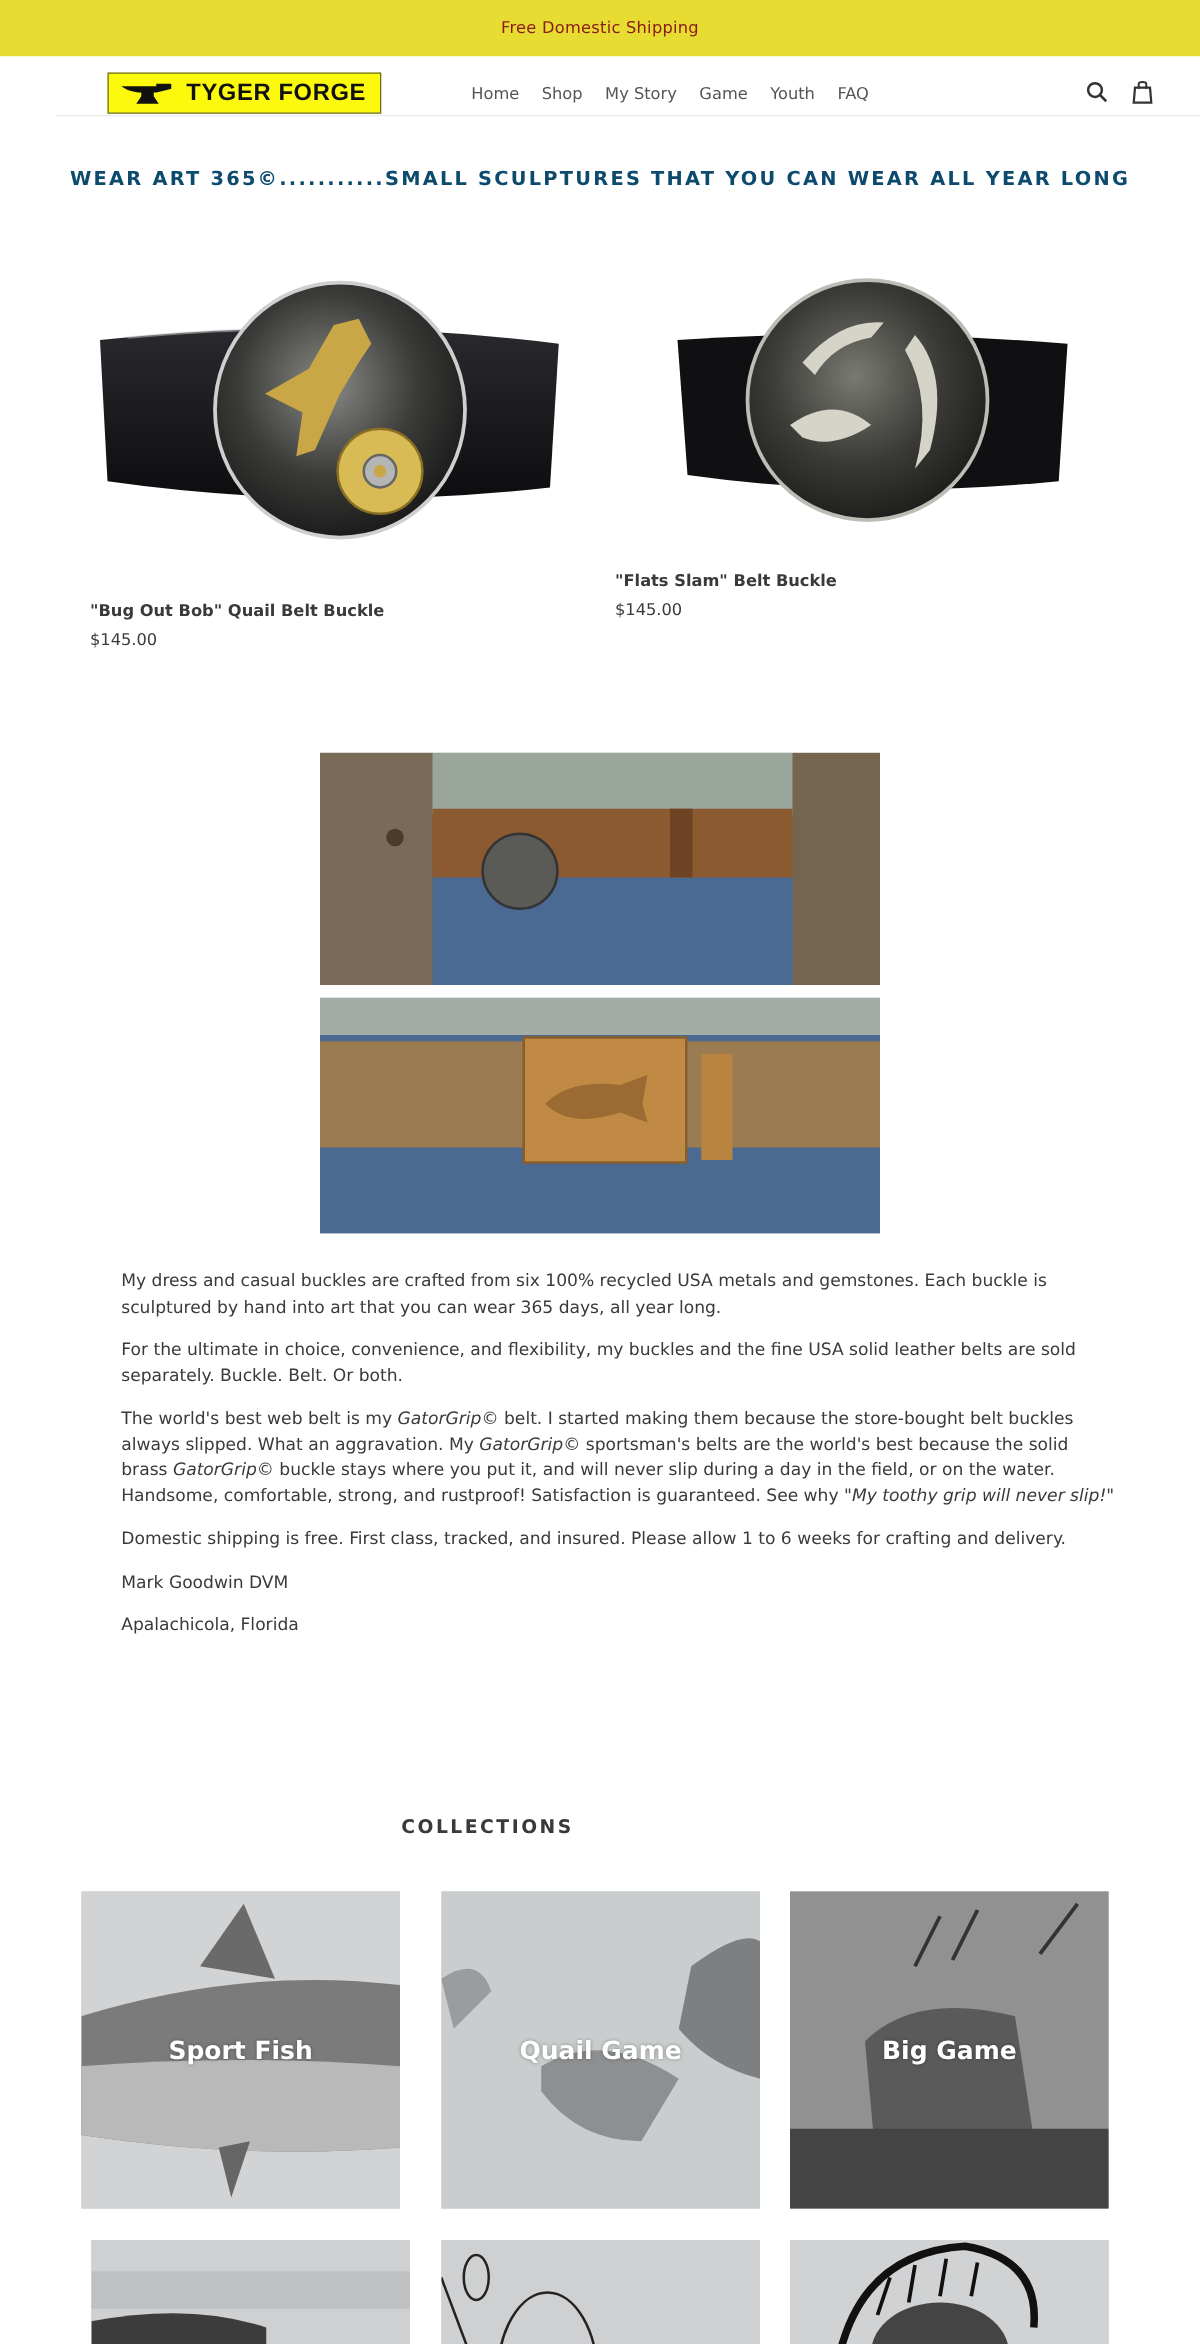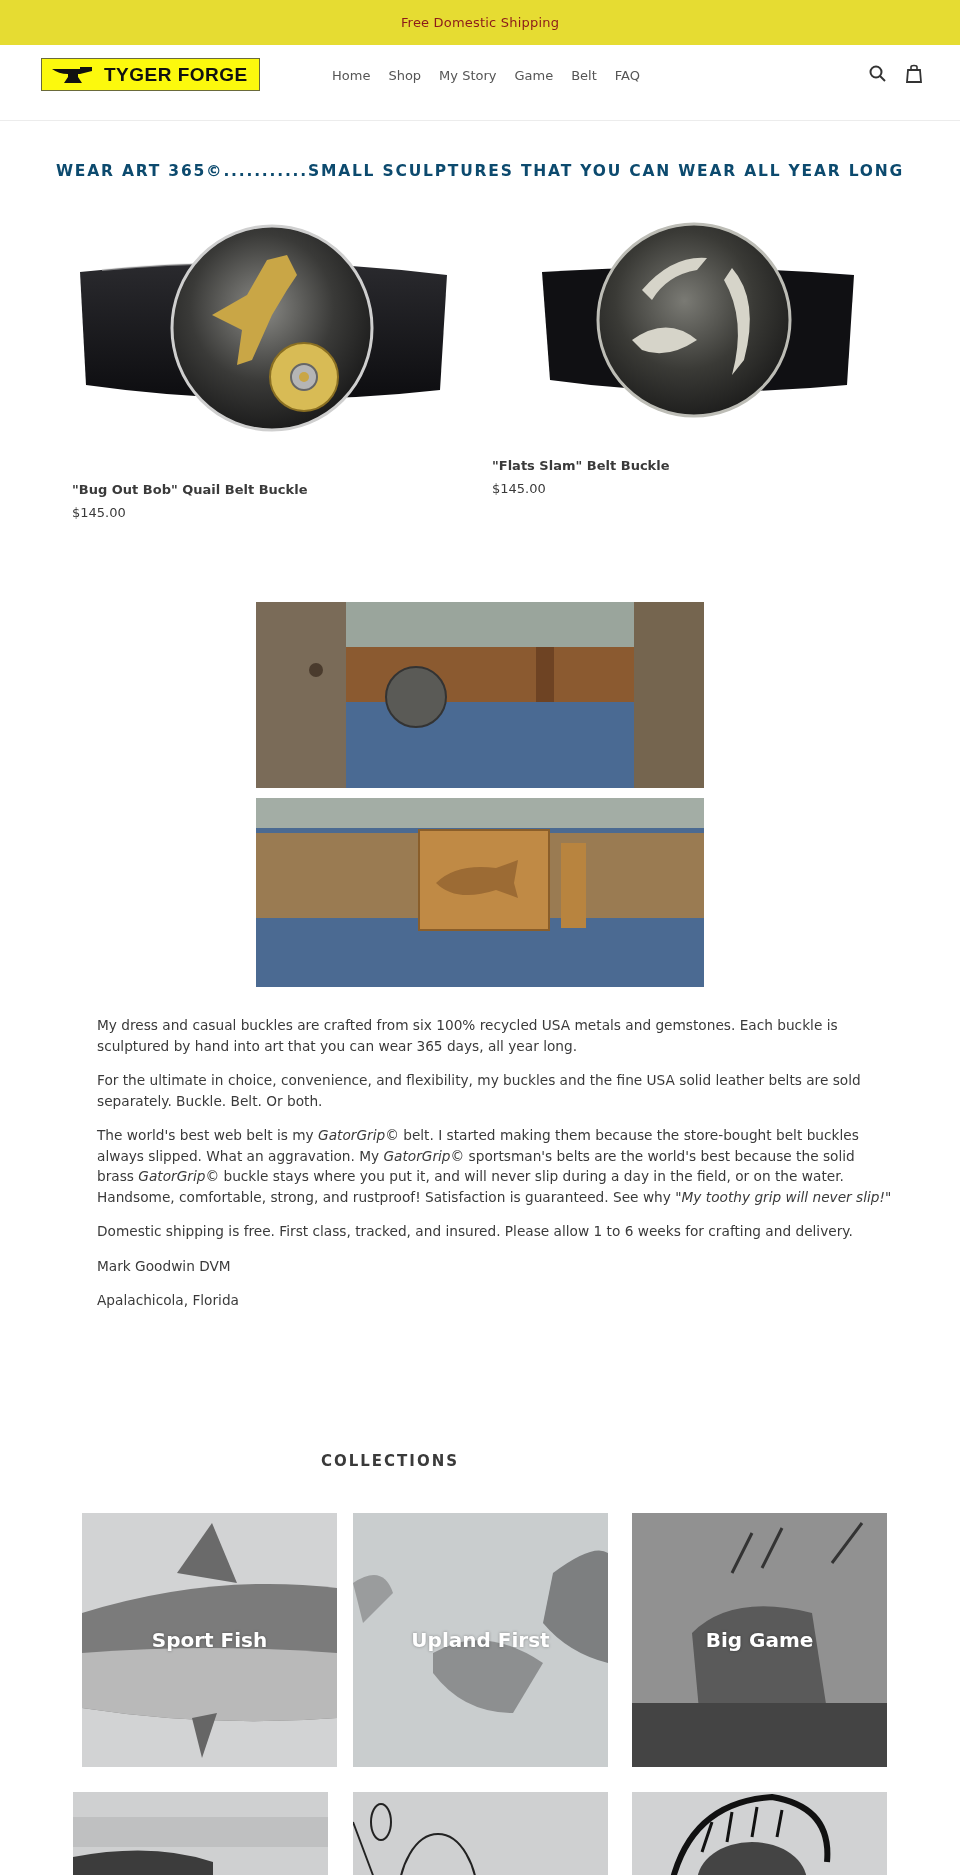--- a/index.html
+++ b/index.html
@@ -2,21 +2,21 @@
 <html><head>
 <meta charset="utf-8">
 <style>
   * { box-sizing: border-box; margin: 0; padding: 0; }
   html, body { width: 960px; background: #ffffff; }
   body { font-family: "DejaVu Sans", sans-serif; color: #3a3a3a; overflow: hidden; height: 1875px; }
 
   .announce { height: 45px; background: #e6dc32; display: flex; align-items: center; justify-content: center; }
   .announce span { color: #8b1a1a; font-size: 13px; font-weight: 500; letter-spacing: 0.2px; }
 
-  .header { height: 76px; border-bottom: 1px solid #ececec; position: relative; display: flex; align-items: center; }
+  .header { height: 48px; border-bottom: 1px solid #ececec; position: relative; display: flex; align-items: center; margin-left: 45px; }
   .logo { position: absolute; left: 41px; top: 13px; width: 219px; height: 33px; background: #fcf90d; border: 1.5px solid #6a6a3a; display: flex; align-items: center; padding-left: 8px; }
   .logo svg { width: 44px; height: 18px; }
   .logo-text { font-family: "Liberation Sans", sans-serif; font-weight: bold; font-size: 19px; color: #111; margin-left: 10px; letter-spacing: 0.5px; }
   .nav { position: absolute; left: 332px; top: 0; height: 60px; display: flex; align-items: center; gap: 0; }
   .nav a { font-size: 13px; color: #555; text-decoration: none; margin-right: 18px; font-family: "DejaVu Sans", sans-serif; }
   .header-icons { position: absolute; right: 36px; top: 18px; display: flex; gap: 16px; align-items: center; }
   .header-icons span { display: inline-block; width: 20px; height: 22px; }
 
   .tagline { text-align: center; margin-top: 41px; font-size: 15.5px; font-weight: bold; letter-spacing: 1.8px; color: #0c4a6e; }
   .product { position: absolute; }
@@ -46,21 +46,21 @@
     <svg viewBox="0 0 44 18">
       <path d="M2 3 L30 3 L30 1 L42 1 L42 5 C38 6 34 7 30 8 L28 8 L28 11 L32 17 L14 17 L18 11 L18 8 C12 8 6 6 2 3 Z" fill="#111"></path>
     </svg>
     <span class="logo-text">TYGER FORGE</span>
   </div>
   <nav class="nav">
     <a href="#">Home</a>
     <a href="#">Shop</a>
     <a href="#">My Story</a>
     <a href="#">Game</a>
-    <a href="#">Belt</a>
+    <a href="#">Youth</a>
     <a href="#">FAQ</a>
   </nav>
   <div class="header-icons">
     <span>
       <svg viewBox="0 0 20 22" width="20" height="22">
           <circle cx="8" cy="9" r="5.5" fill="none" stroke="#333" stroke-width="2"></circle>
           <line x1="12" y1="13" x2="17" y2="18" stroke="#333" stroke-width="2"></line>
         </svg>
     </span>
     <span>
@@ -150,38 +150,38 @@
   <p>My dress and casual buckles are crafted from six 100% recycled USA metals and gemstones. Each buckle is sculptured by hand into art that you can wear 365 days, all year long.</p>
   <p>For the ultimate in choice, convenience, and flexibility, my buckles and the fine USA solid leather belts are sold separately. Buckle. Belt. Or both.</p>
   <p><span>The world's best web belt is my </span><em>GatorGrip©</em><span> belt. I started making them because the store-bought belt buckles always slipped. What an aggravation. My </span><em>GatorGrip©</em><span> sportsman's belts are the world's best because the solid brass </span><em>GatorGrip©</em><span> buckle stays where you put it, and will never slip during a day in the field, or on the water. Handsome, comfortable, strong, and rustproof! Satisfaction is guaranteed. See why </span><em>"My toothy grip will never slip!"</em></p>
   <p>Domestic shipping is free. First class, tracked, and insured. Please allow 1 to 6 weeks for crafting and delivery.</p>
   <p>Mark Goodwin DVM</p>
   <p>Apalachicola, Florida</p>
 </div>
 
 <div class="collections-title">COLLECTIONS</div>
 
-<div class="coll" style="left:82px; top:1513px;">
+<div class="coll" style="left:65px; top:1513px;">
   <svg width="255" height="254" viewBox="0 0 255 254" style="position:absolute;left:0;top:0;">
     <rect width="255" height="254" fill="#d2d3d4"></rect>
     <path d="M0 100 Q130 60 255 75 L255 205 Q130 215 0 195 Z" fill="#7b7b7b"></path>
     <path d="M0 140 Q130 130 255 140 L255 205 Q130 215 0 195 Z" fill="#b9b9b9"></path>
     <path d="M95 60 L130 10 L155 70 Z" fill="#6a6a6a"></path>
     <path d="M110 205 L135 200 L120 245 Z" fill="#666"></path>
   </svg>
   <div class="coll-label">Sport Fish</div>
 </div>
 <div class="coll" style="left:353px; top:1513px;">
   <svg width="255" height="254" viewBox="0 0 255 254" style="position:absolute;left:0;top:0;">
     <rect width="255" height="254" fill="#c9cdce"></rect>
     <path d="M200 60 Q240 30 255 40 L255 150 Q215 140 190 110 Z" fill="#7d7f80"></path>
     <path d="M80 140 Q130 110 190 150 L160 200 Q110 200 80 160 Z" fill="#8d8f90"></path>
     <path d="M0 70 Q30 50 40 80 L10 110 Z" fill="#9a9c9d"></path>
   </svg>
-  <div class="coll-label">Upland First</div>
+  <div class="coll-label">Quail Game</div>
 </div>
 <div class="coll" style="left:632px; top:1513px;">
   <svg width="255" height="254" viewBox="0 0 255 254" style="position:absolute;left:0;top:0;">
     <rect width="255" height="254" fill="#9c9c9c"></rect>
     <rect x="0" y="0" width="255" height="254" fill="#8a8a8a" opacity="0.6"></rect>
     <path d="M60 120 Q100 80 180 100 L200 230 L70 230 Z" fill="#5a5a5a"></path>
     <path d="M100 60 L120 20 M130 55 L150 15 M200 50 L230 10" stroke="#333" stroke-width="3"></path>
     <rect x="0" y="190" width="255" height="64" fill="#444"></rect>
   </svg>
   <div class="coll-label">Big Game</div>

